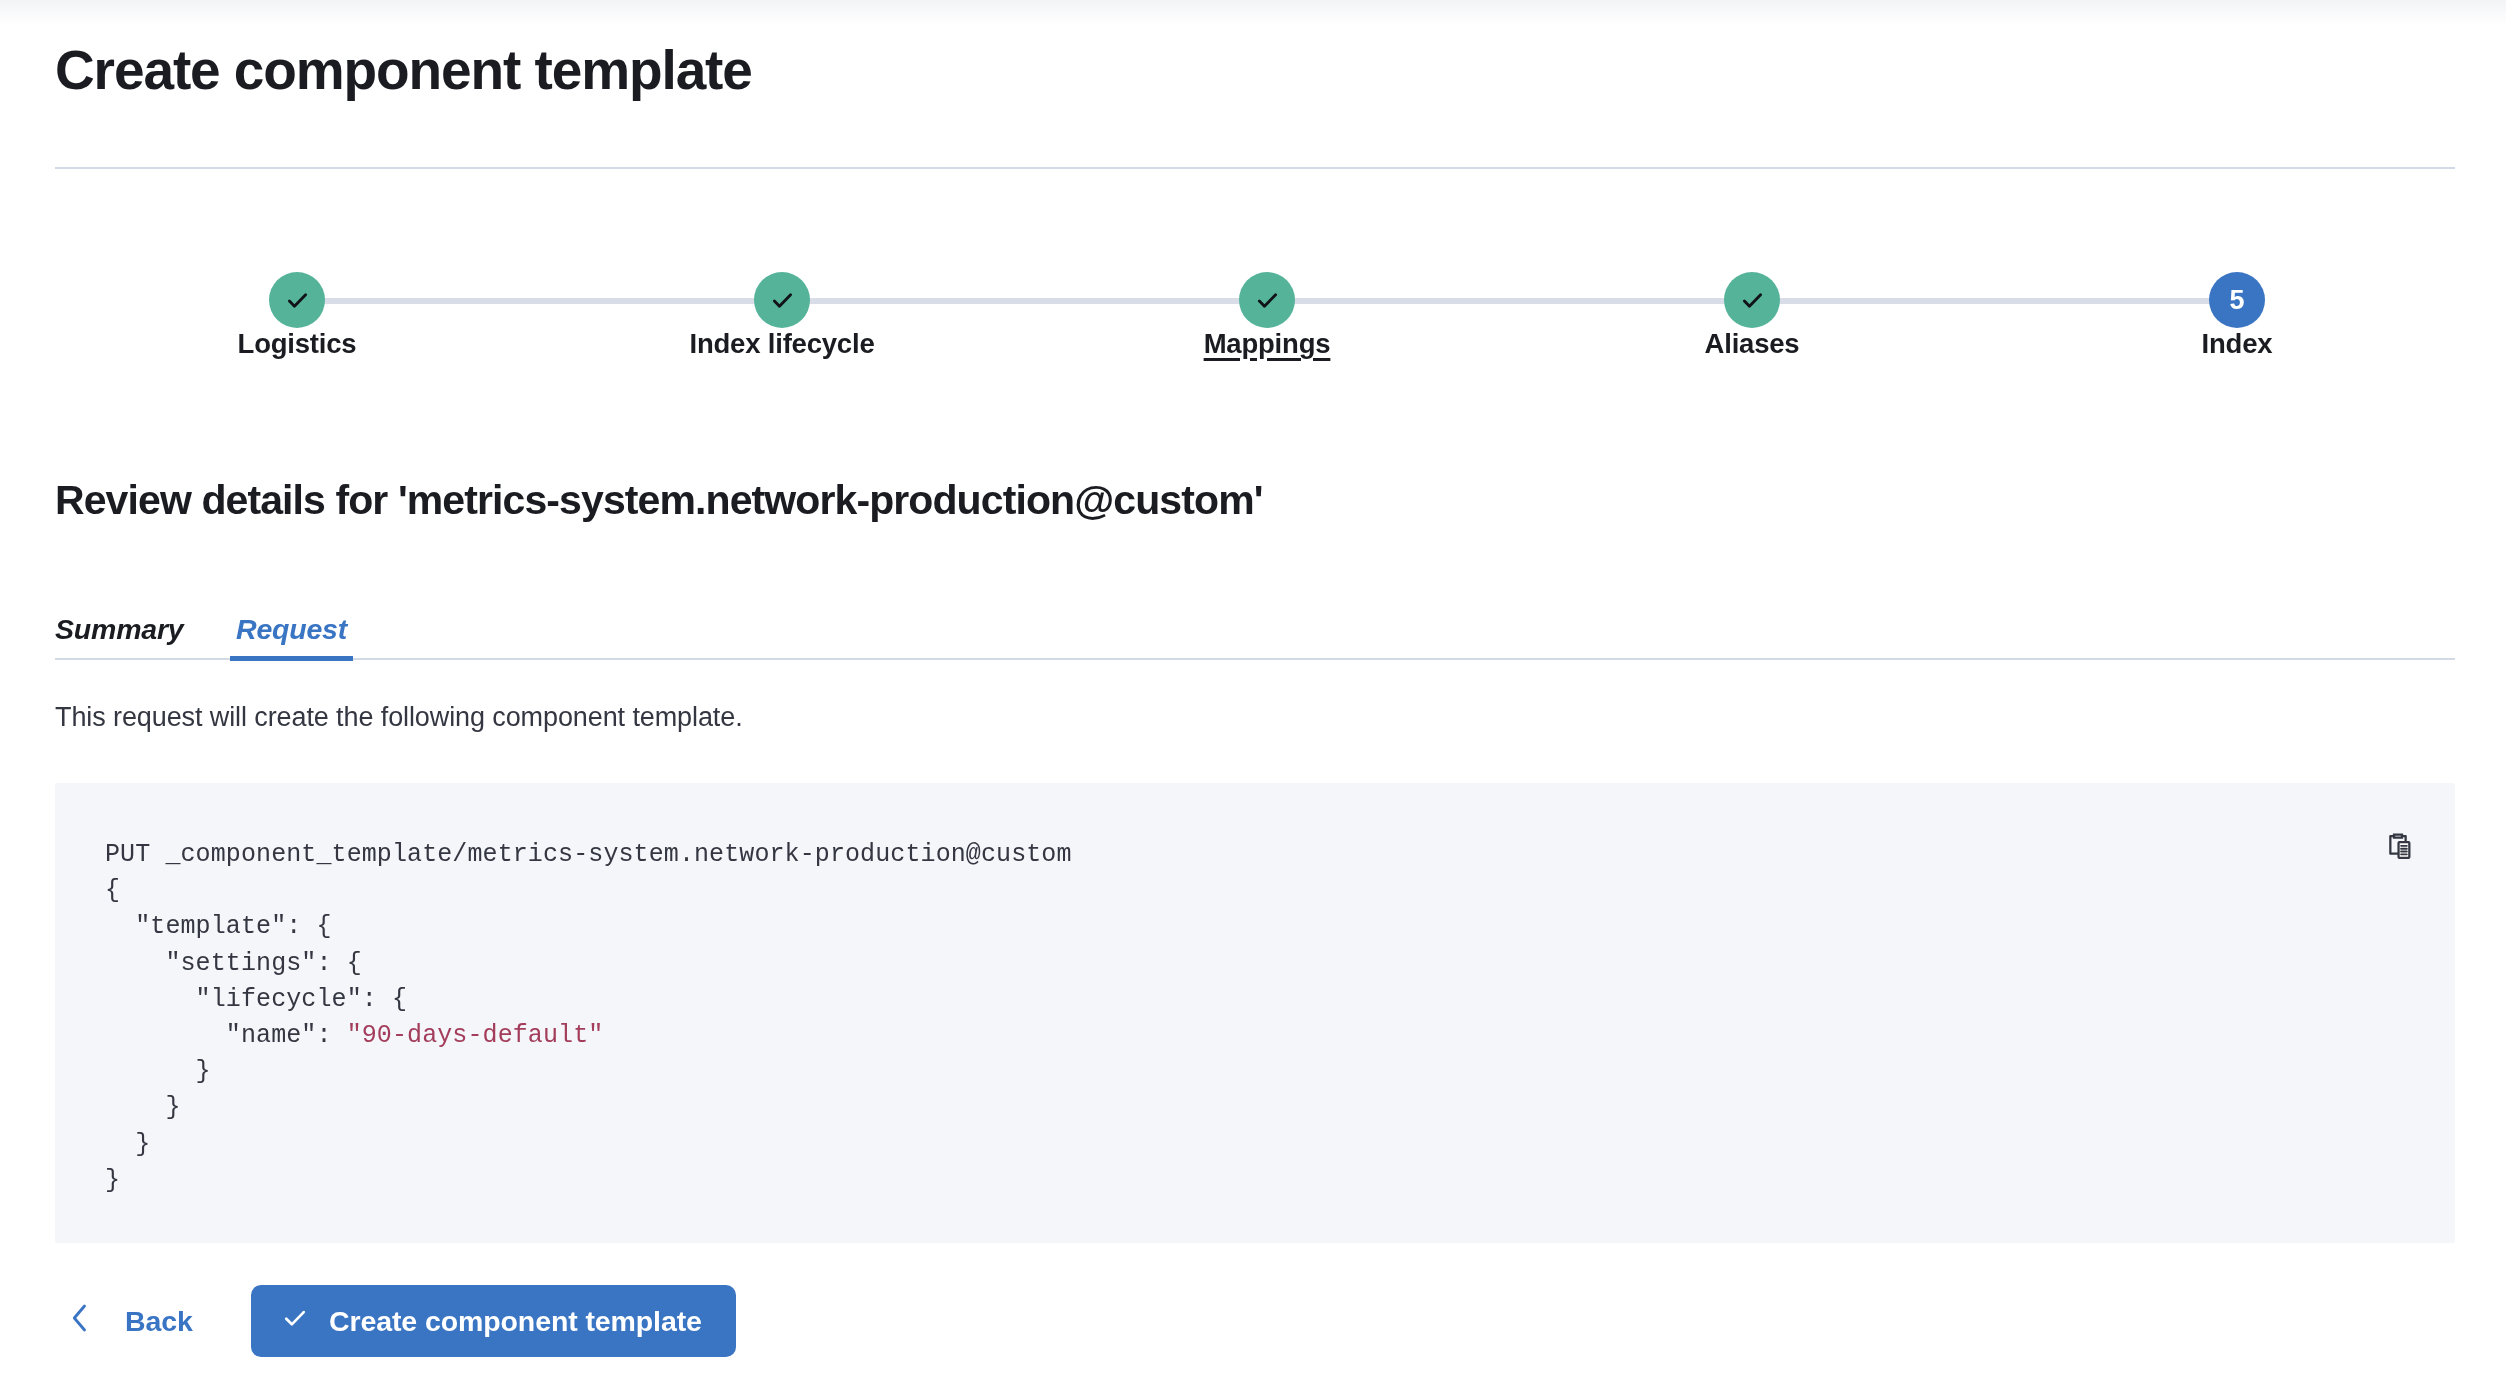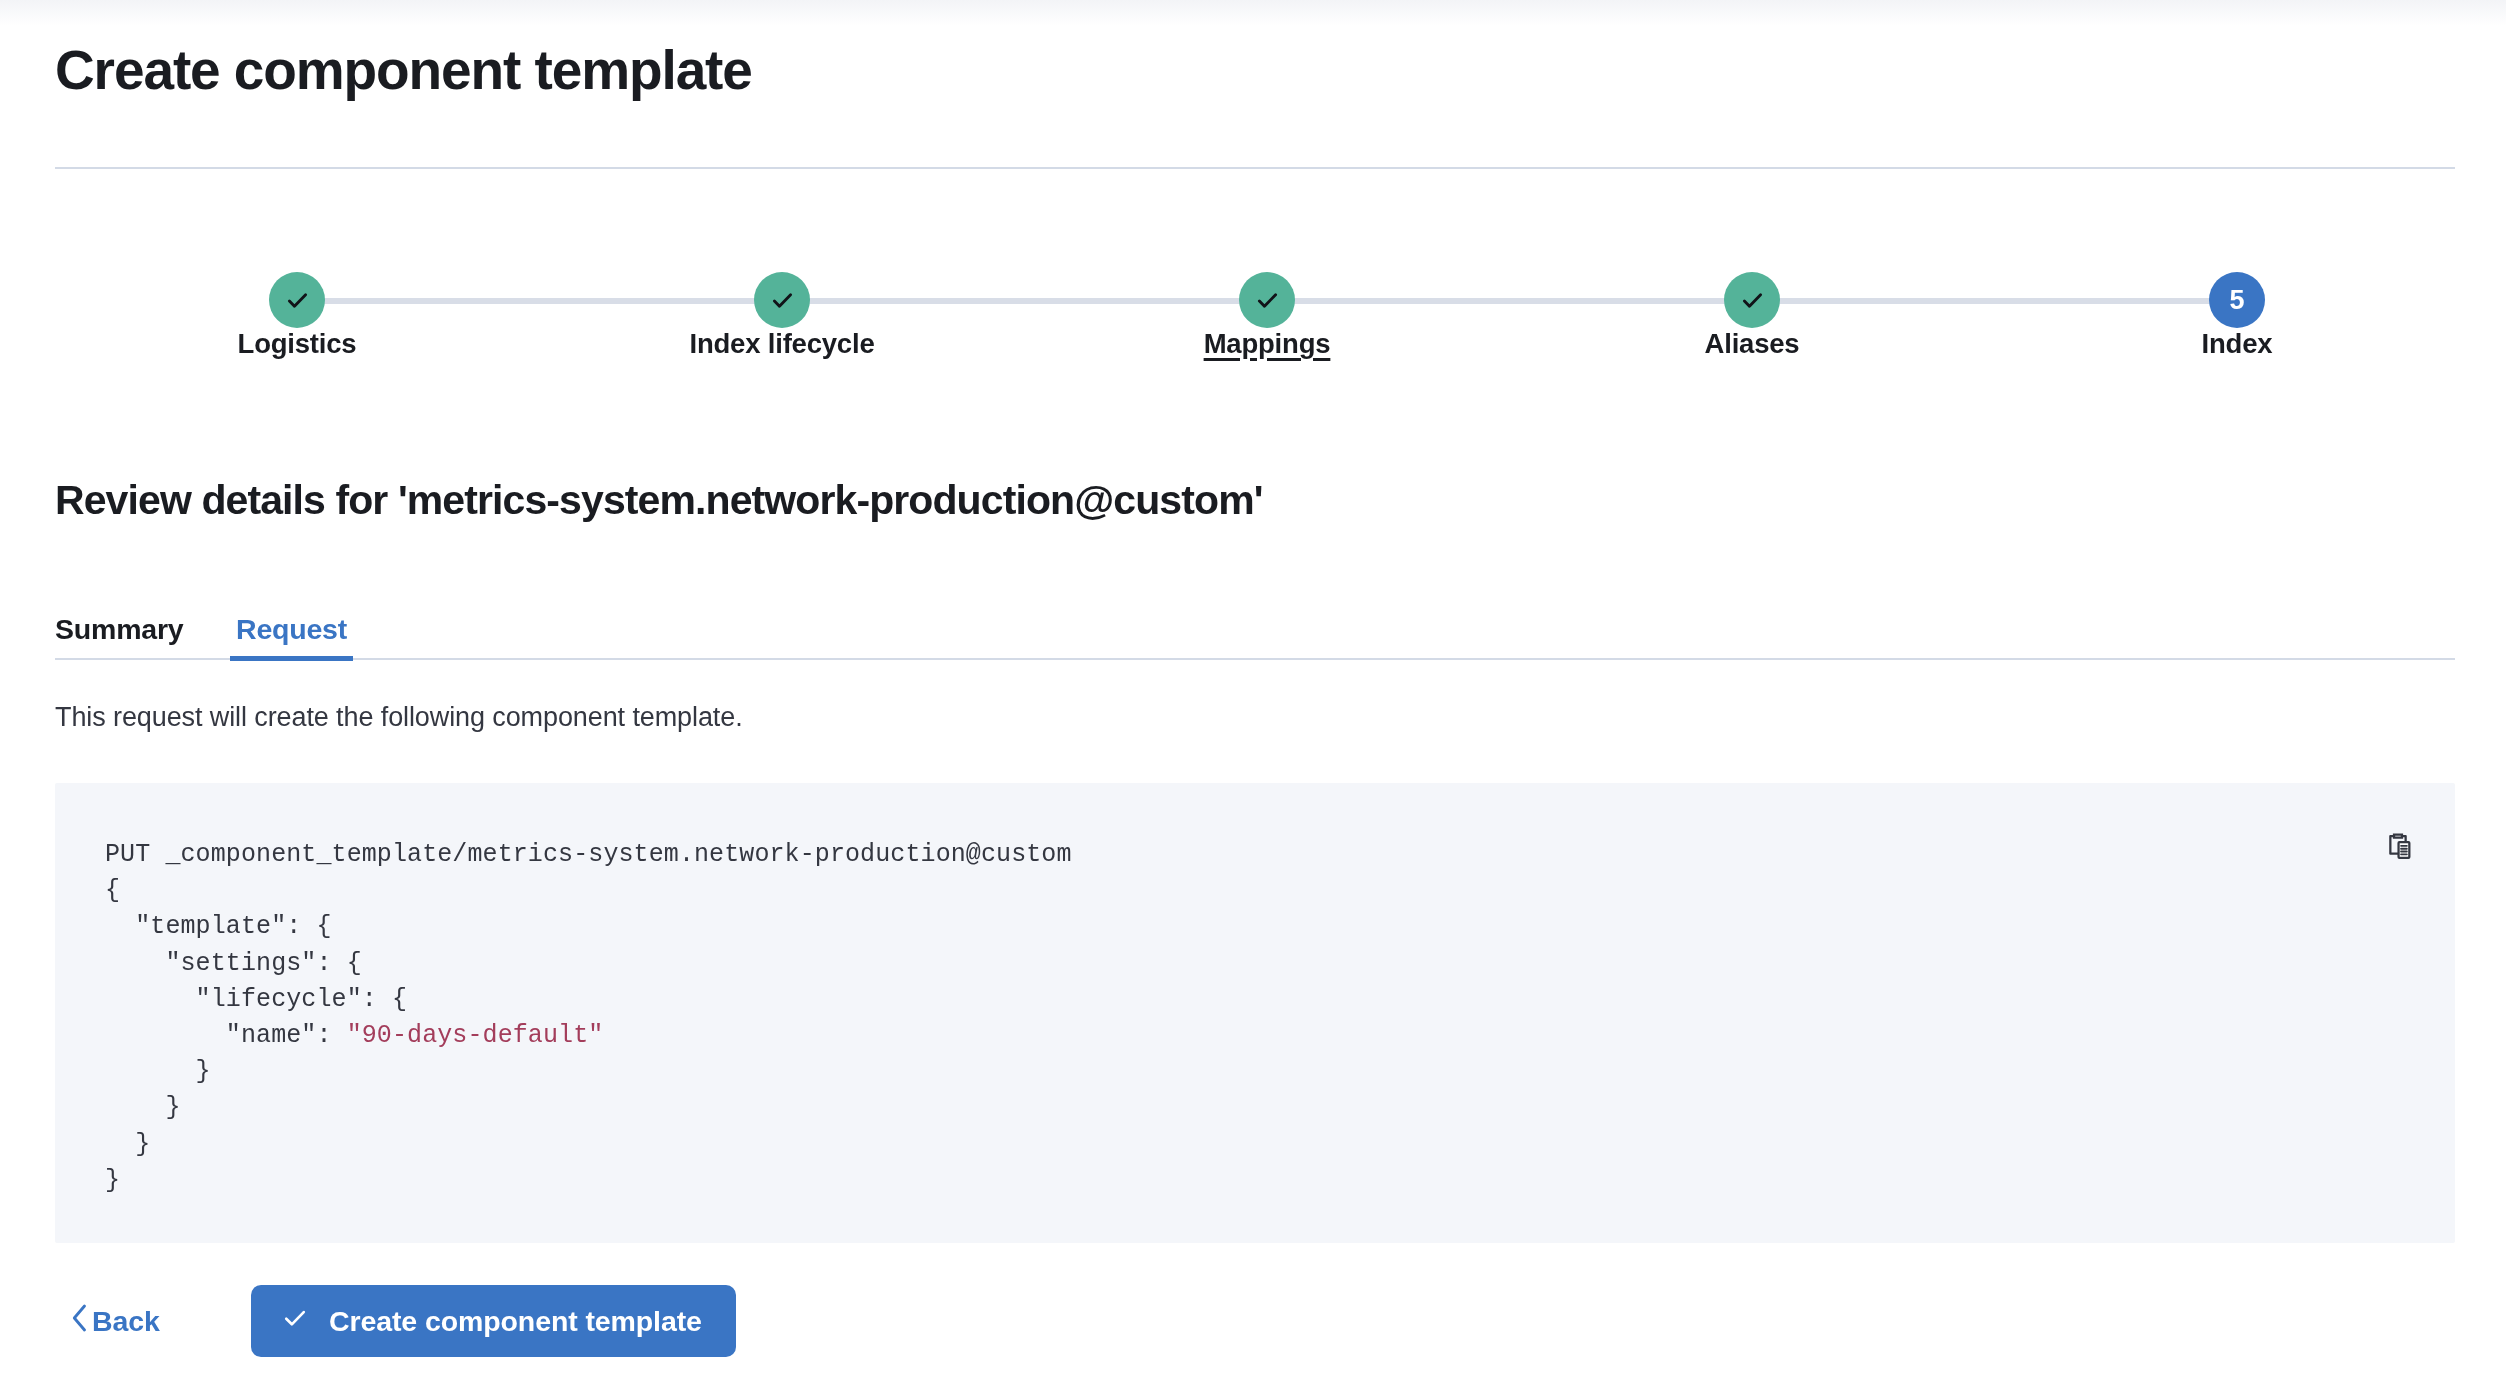--- a/index.html
+++ b/index.html
@@ -124,20 +124,21 @@
     top: 0;
     height: 62px;
     font-size: 28.5px;
     font-weight: 700;
     letter-spacing: -0.2px;
     background: none;
     border: none;
     padding: 0;
     font-family: inherit;
     cursor: pointer;
+    font-style: italic;
   }
   .tab-summary { left: 0;   color: #1a1c21; }
   .tab-request { left: 181px; color: #3a75c4; }
   .tab-request::after {
     content: "";
     position: absolute;
     left: -6px;
     right: -6px;
     bottom: -1px;
     height: 5px;
@@ -199,21 +200,21 @@
     top: 1285px;
     height: 72px;
   }
   .back-btn {
     position: absolute;
     left: 14px;
     top: 0;
     height: 72px;
     display: flex;
     align-items: center;
-    gap: 1px;
+    gap: 34px;
     background: none;
     border: none;
     padding: 0;
     cursor: pointer;
     color: #3a75c4;
     font-family: inherit;
     font-size: 28.5px;
     font-weight: 600;
     letter-spacing: -0.1px;
   }

